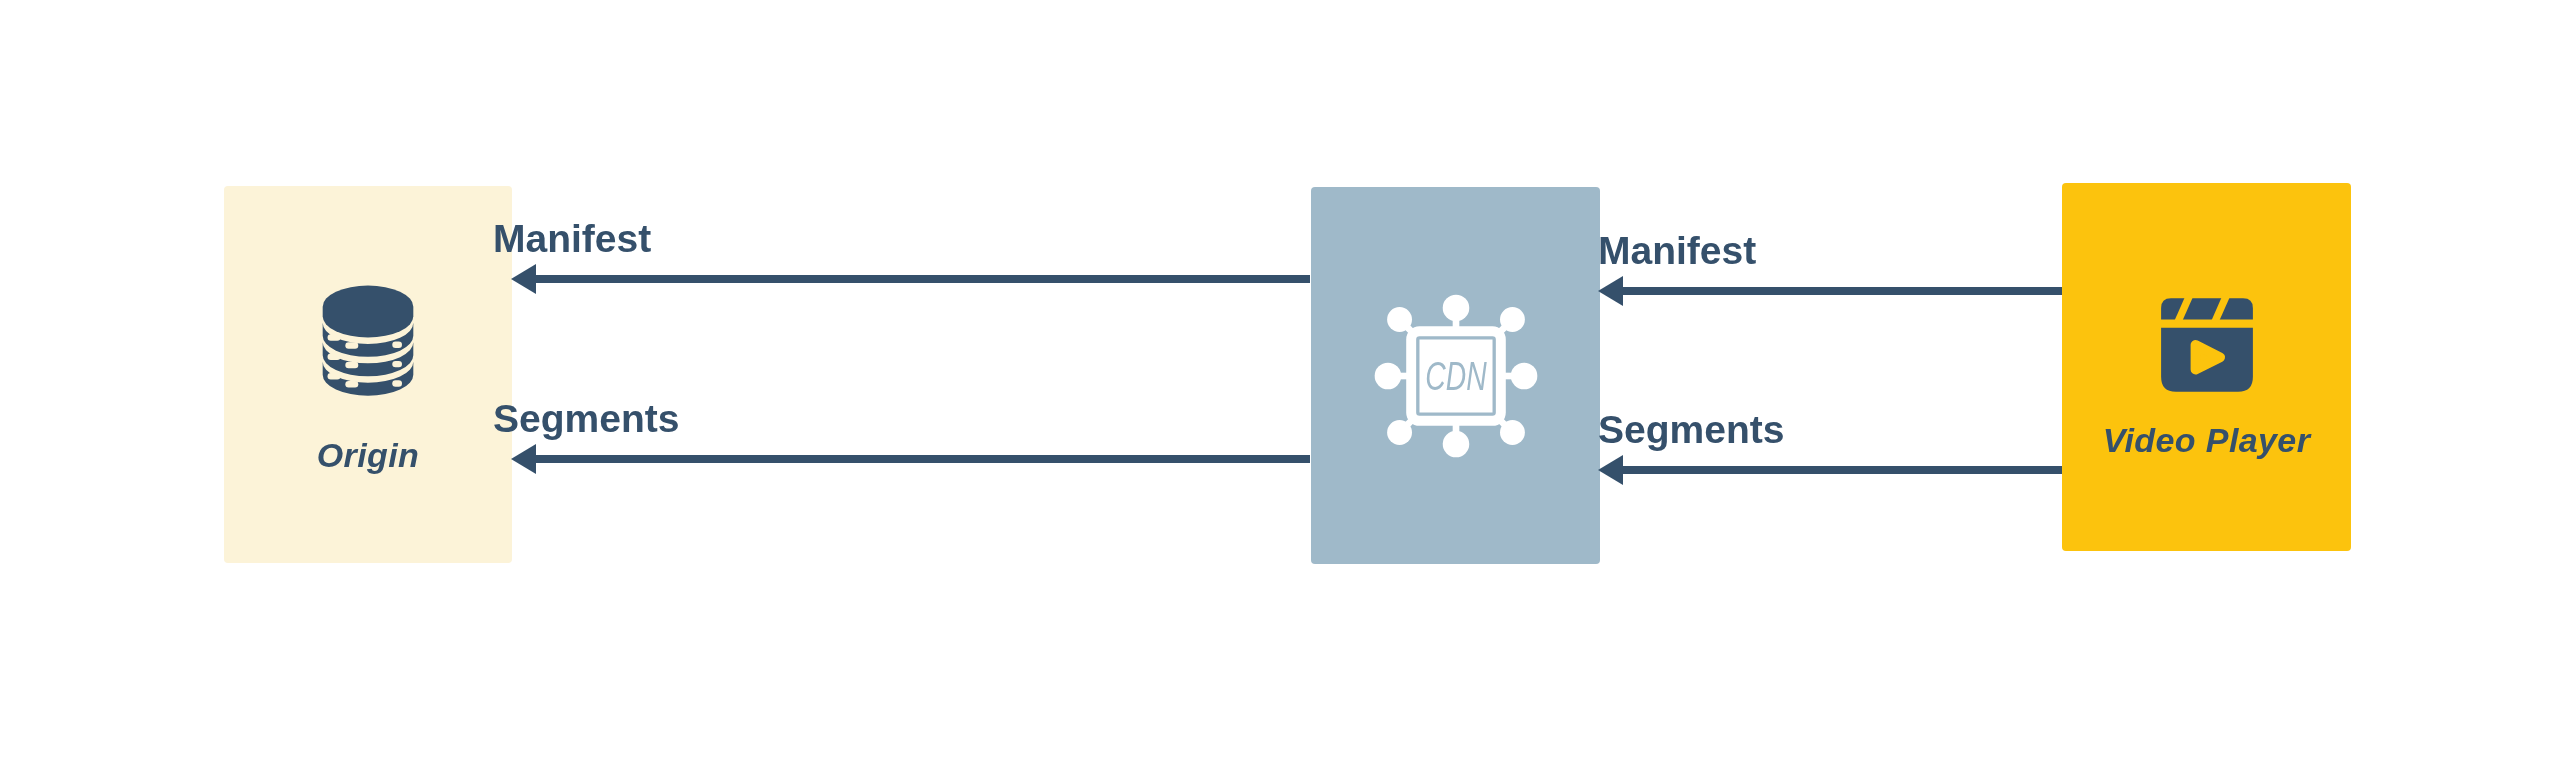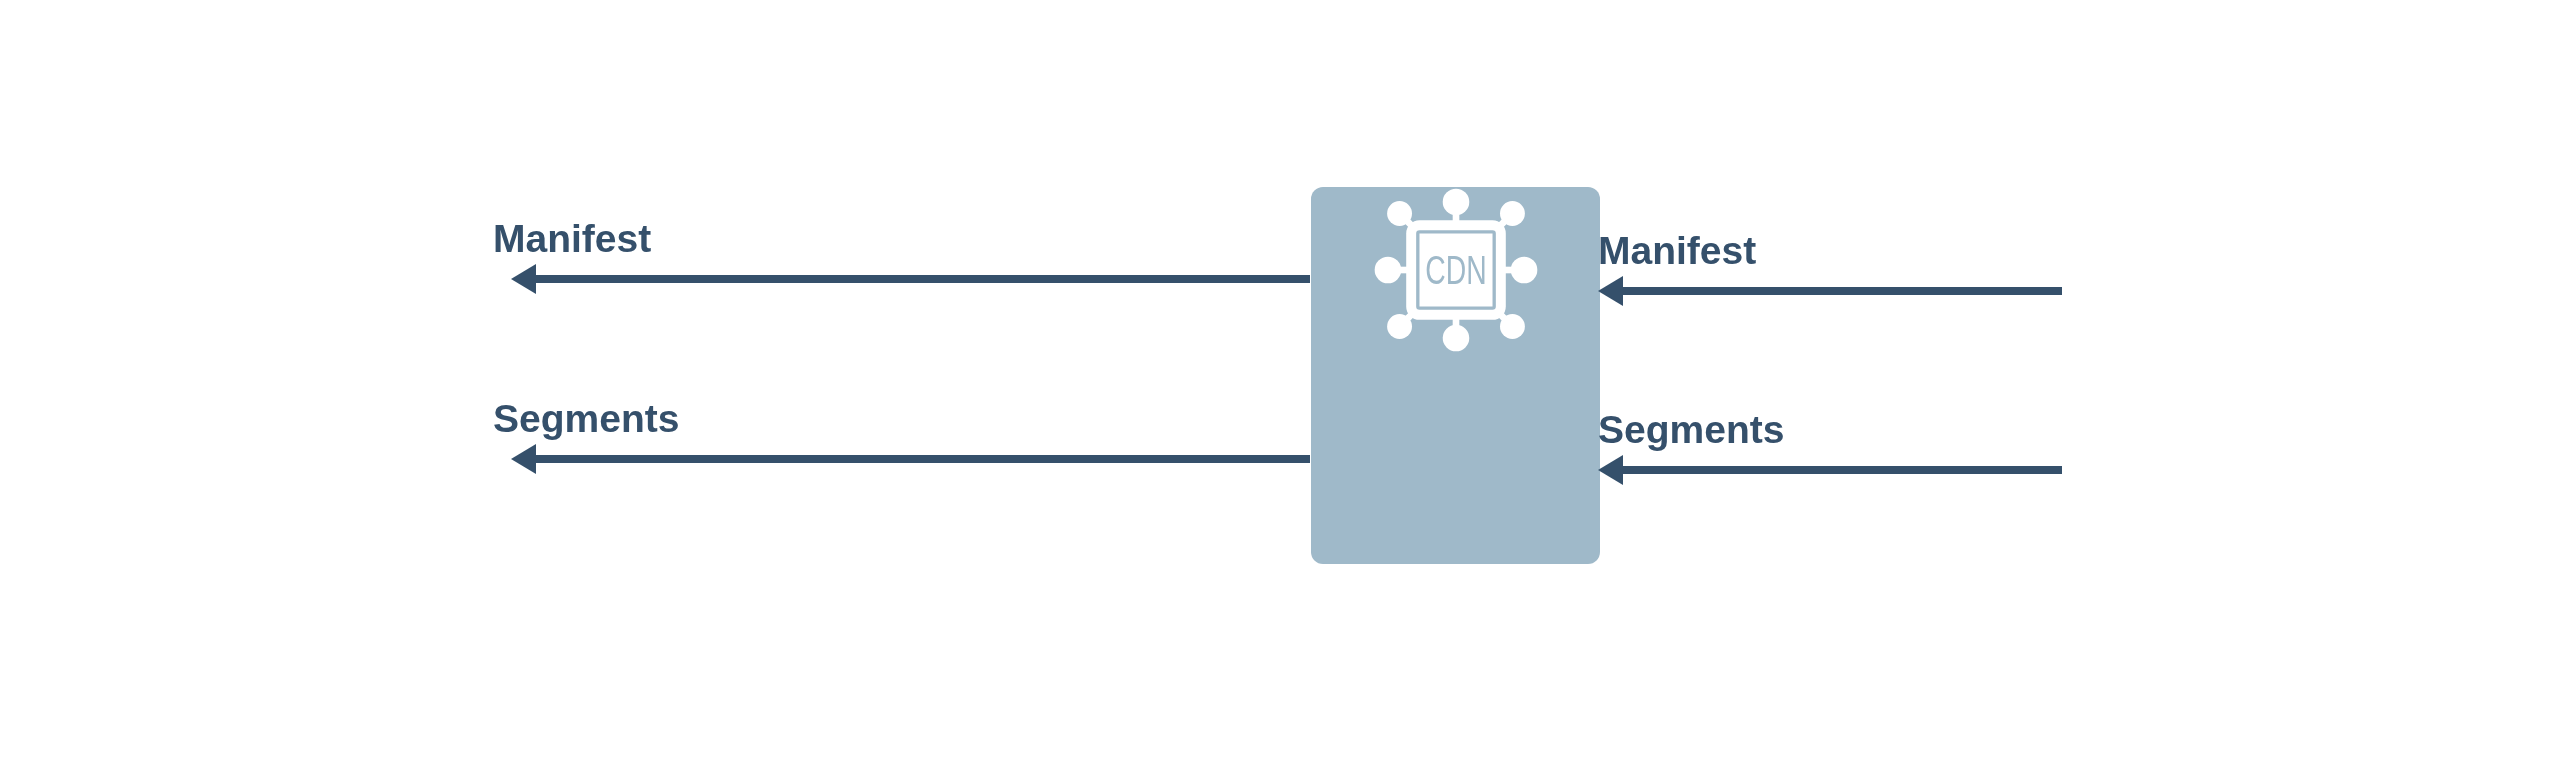--- a/index.html
+++ b/index.html
@@ -11,25 +11,26 @@
     position: relative;
     width: 2576px;
     height: 761px;
     background: var(--background, #ffffff);
     overflow: hidden;
   }
 
   
   .node {
     position: absolute;
-    border-radius: 12px;
+    border-radius: 4px;
     display: flex;
     flex-direction: column;
     align-items: center;
-    justify-content: flex-start;
+    justify-content: center;
+    font-style: italic;
   }
   .node-origin { left: 224px; top: 186px; width: 288px; height: 377px; background: var(--cream); }
   .node-cdn    { left: 1311px; top: 187px; width: 289px; height: 377px; background: var(--steel_blue); }
   .node-player { left: 2062px; top: 183px; width: 289px; height: 368px; background: var(--yellow); }
 
   .node-label {
     color: var(--navy);
     font-size: 34px;
     font-weight: 700;
     letter-spacing: 0.4px;
@@ -81,20 +82,45 @@
     font-weight: 700;
     line-height: 1;
   }
   .edge-left .edge-label { transform: translateX(-18px); }
 </style>
 </head>
 <body>
 
 <div class="canvas">
 
+  <div class="node node-origin">
+    <svg class="icon" viewBox="0 0 124 152" aria-hidden="true">
+
+      <path fill="var(--navy)" d="M6 28 A56 26 0 0 1 118 28 L118 40 A56 26 0 0 1 6 40 Z"></path>
+
+      <path fill="var(--navy)" d="M6 48 A56 26 0 0 0 118 48 L118 64 A56 26 0 0 1 6 64 Z"></path>
+
+      <path fill="var(--navy)" d="M6 72 A56 26 0 0 0 118 72 L118 88 A56 26 0 0 1 6 88 Z"></path>
+
+      <path fill="var(--navy)" d="M6 96 A56 26 0 0 0 118 96 L118 112 A56 26 0 0 1 6 112 Z"></path>
+
+      <rect x="12" y="62" width="16" height="8" rx="4" fill="var(--cream)"></rect>
+      <rect x="34" y="72" width="16" height="8" rx="4" fill="var(--cream)"></rect>
+      <rect x="92" y="71" width="12" height="8" rx="4" fill="var(--cream)"></rect>
+
+      <rect x="12" y="86" width="16" height="8" rx="4" fill="var(--cream)"></rect>
+      <rect x="34" y="96" width="16" height="8" rx="4" fill="var(--cream)"></rect>
+      <rect x="92" y="95" width="12" height="8" rx="4" fill="var(--cream)"></rect>
+
+      <rect x="12" y="110" width="16" height="8" rx="4" fill="var(--cream)"></rect>
+      <rect x="34" y="120" width="16" height="8" rx="4" fill="var(--cream)"></rect>
+      <rect x="92" y="119" width="12" height="8" rx="4" fill="var(--cream)"></rect>
+    </svg>
+    <div class="node-label">Origin</div>
+  </div>
 
   <div class="node node-cdn">
     <svg class="icon" viewBox="0 0 200 200" aria-hidden="true">
       <g stroke="#ffffff" stroke-width="8">
         <line x1="100" y1="20" x2="100" y2="46"></line>
         <line x1="100" y1="154" x2="100" y2="180"></line>
         <line x1="20" y1="100" x2="46" y2="100"></line>
         <line x1="154" y1="100" x2="180" y2="100"></line>
         <line x1="34" y1="34" x2="52" y2="52"></line>
         <line x1="166" y1="34" x2="148" y2="52"></line>
@@ -110,20 +136,33 @@
         <circle cx="168" cy="32" r="15"></circle>
         <circle cx="32" cy="168" r="15"></circle>
         <circle cx="168" cy="168" r="15"></circle>
       </g>
       <rect x="40" y="40" width="120" height="120" rx="16" fill="#ffffff"></rect>
       <rect x="54" y="54" width="92" height="92" rx="2" fill="#ffffff" stroke="var(--steel_blue)" stroke-width="4"></rect>
       <text class="cdn-chip-text" x="100" y="117" text-anchor="middle" textLength="74" lengthAdjust="spacingAndGlyphs">CDN</text>
     </svg>
   </div>
 
+  <div class="node node-player">
+    <svg class="icon" viewBox="0 0 124 122" aria-hidden="true">
+
+      <path fill="var(--navy)" d="M6 30 V16 Q6 4 18 4 H106 Q118 4 118 16 V30 Z"></path>
+      <line x1="26" y1="34" x2="41" y2="0" stroke="var(--yellow)" stroke-width="9"></line>
+      <line x1="71" y1="34" x2="86" y2="0" stroke="var(--yellow)" stroke-width="9"></line>
+
+      <path fill="var(--navy)" d="M6 40 H118 V100 Q118 118 100 118 H24 Q6 118 6 100 Z"></path>
+
+      <polygon points="48,61 48,91 78,76" fill="var(--yellow)" stroke="var(--yellow)" stroke-width="12" stroke-linejoin="round"></polygon>
+    </svg>
+    <div class="node-label">Video Player</div>
+  </div>
 
   <div class="edge edge-1 edge-left">
     <div class="edge-label">Manifest</div>
     <div class="edge-head"></div>
     <div class="edge-line"></div>
   </div>
 
   <div class="edge edge-2 edge-left">
     <div class="edge-label">Segments</div>
     <div class="edge-head"></div>

